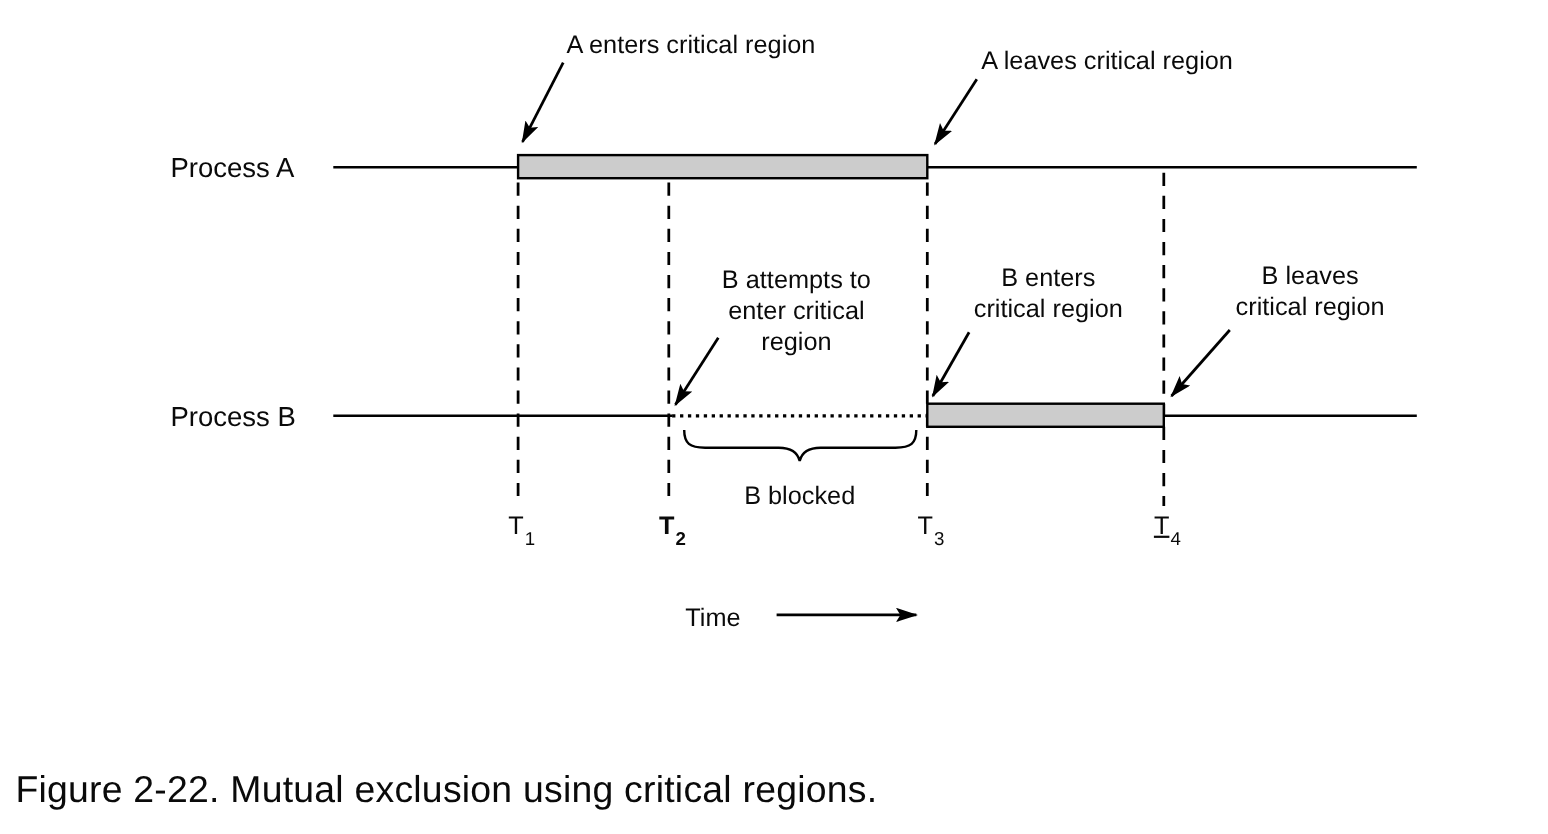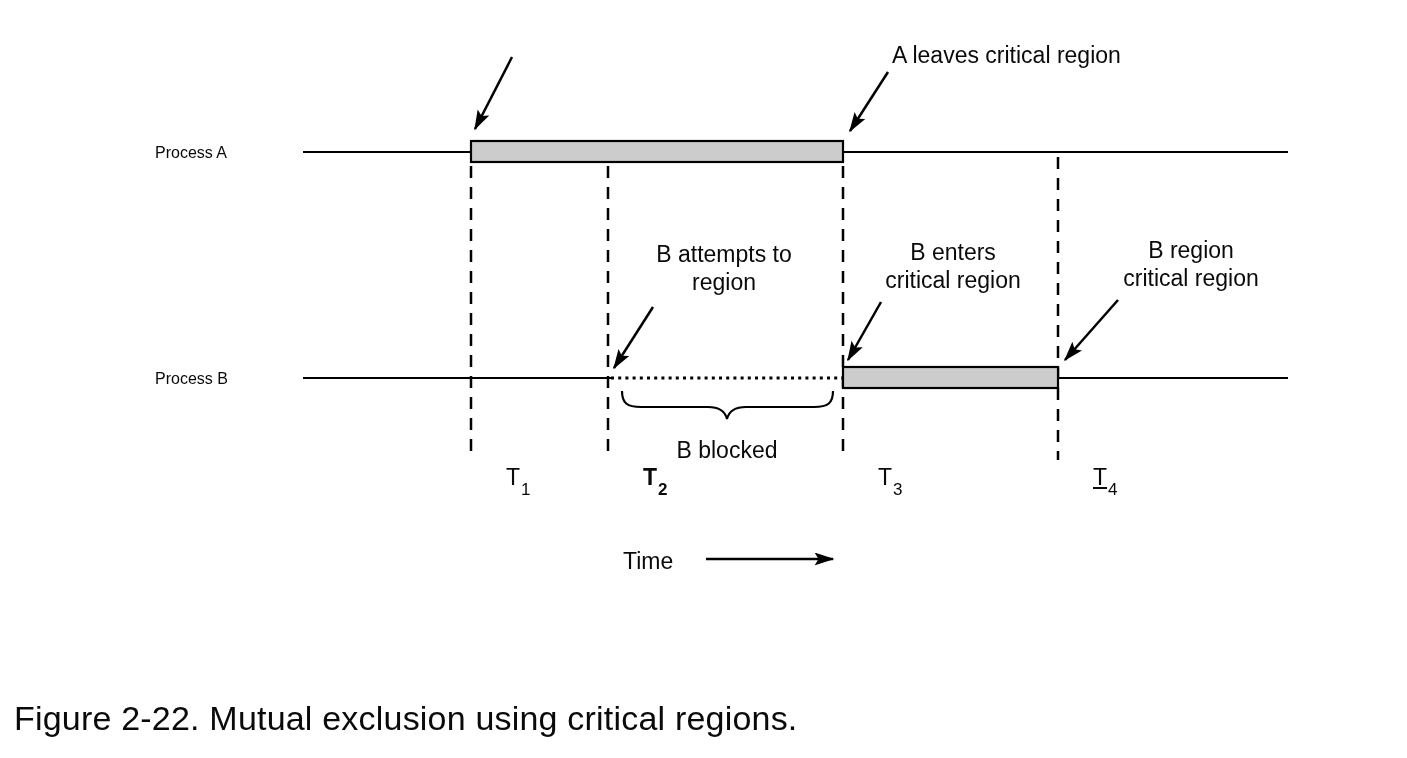--- a/index.html
+++ b/index.html
@@ -6,22 +6,22 @@
     --c-bg:#ffffff; --c-line:#000000; --c-fill:#cccccc; --c-text:#0a0a0a;
   }
   html,body{margin:0;padding:0;background:var(--c-bg);}
   .stage{
     position:relative; width:1407px; height:758px; background:var(--c-bg);
     font-family:"Liberation Sans", sans-serif; color:var(--c-text); overflow:hidden;
   }
   .stage svg{position:absolute; left:0; top:0;}
   .lbl{position:absolute; font-size:23px; line-height:28px; white-space:nowrap;}
   .lbl.center{text-align:center; white-space:normal;}
-  .proc{font-size:16px;}
-  .tick{position:absolute; font-size:23px;margin-left:44px;}
+  .proc{font-size:25px;}
+  .tick{position:absolute; font-size:23px;}
   .tick sub{font-size:17px; position:relative; top:4px; left:1px;}
   .caption{
     position:absolute; left:14px; top:699px; font-size:34px; letter-spacing:0.2px;
     color:var(--c-text); white-space:nowrap;
   }
   .stroke{stroke:var(--c-line); fill:none;}
   .region{fill:var(--c-fill); stroke:var(--c-line); stroke-width:2.2;}
   .arrowhead{fill:var(--c-line);}
 </style>
 </head>
@@ -57,34 +57,36 @@
     <line class="stroke" x1="653" y1="307" x2="614" y2="368" stroke-width="2.5" marker-end="url(#ah)"></line>
     <line class="stroke" x1="881" y1="302" x2="848" y2="360" stroke-width="2.5" marker-end="url(#ah)"></line>
     <line class="stroke" x1="1118" y1="300" x2="1065" y2="360" stroke-width="2.5" marker-end="url(#ah)"></line>
 
     <line class="stroke" x1="706" y1="559" x2="833" y2="559" stroke-width="2.5" marker-end="url(#ah)"></line>
   </svg>
 
   <div class="lbl proc" style="left:155px; top:139px;">Process A</div>
   <div class="lbl proc" style="left:155px; top:365px;">Process B</div>
 
+  <div class="lbl" style="left:515px; top:26px;">A enters critical region</div>
   <div class="lbl" style="left:892px; top:41px;">A leaves critical region</div>
 
   <div class="lbl center" style="left:624px; top:240px; width:200px;">
     <div>B attempts to</div>
+    <div>enter critical</div>
     <div>region</div>
   </div>
 
   <div class="lbl center" style="left:853px; top:238px; width:200px;">
     <div>B enters</div>
     <div>critical region</div>
   </div>
 
   <div class="lbl center" style="left:1091px; top:236px; width:200px;">
-    <div>B region</div>
+    <div>B leaves</div>
     <div>critical region</div>
   </div>
 
   <div class="lbl center" style="left:647px; top:436px; width:160px;">B blocked</div>
 
   <div class="tick" style="left:462px; top:464px;">
     <span>T</span><sub>1</sub>
   </div>
   <div class="tick" style="left:599px; top:464px;font-weight:bold;">
     <span>T</span><sub>2</sub>

